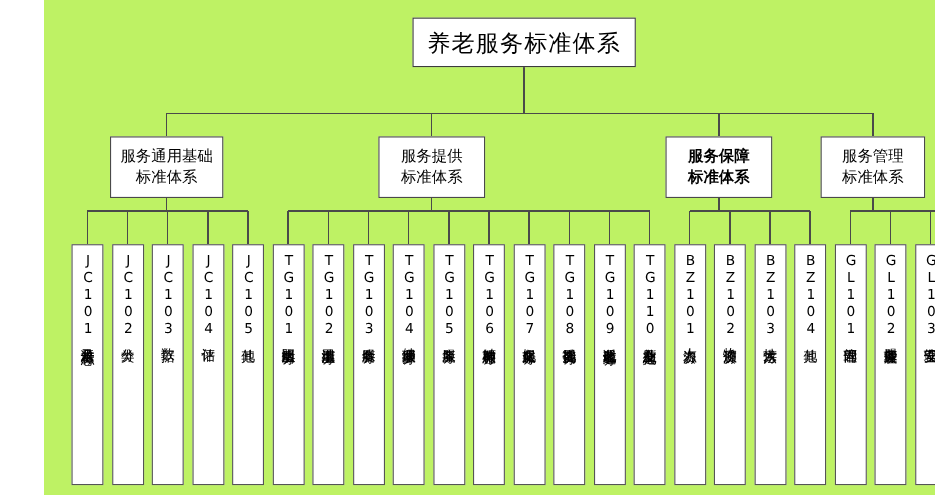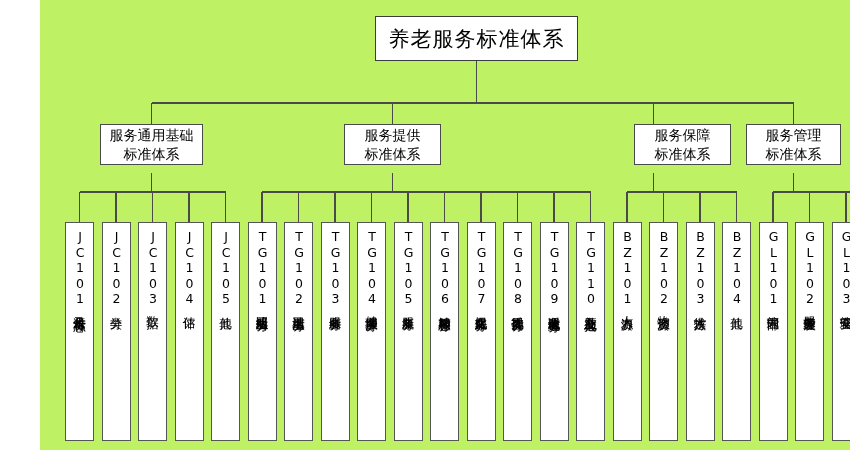--- a/index.html
+++ b/index.html
@@ -46,30 +46,30 @@
     border-color: #3c3c3c;
   }
   .root .label {
     font-size: 21px;
     line-height: 26px;
     letter-spacing: 1px;
     font-weight: 400;
   }
   .lvl2 {
     top: 124px;
-    height: 41px;
+    height: 56px;
   }
   .lvl2 .label {
     font-size: 14px;
     line-height: 19px;
     white-space: pre-line;
   }
   .lvl2-0 { left: 60px;  width: 103px; }
   .lvl2-1 { left: 304px; width: 97px;  }
-  .lvl2-2 { left: 594px; width: 97px;  }
+  .lvl2-2 { left: 565px; width: 97px; font-weight: bold;  }
   .lvl2-3 { left: 706px; width: 95px; align-items: center;  }
 
   .leaf {
     top: 222px;
     width: 29px;
     height: 219px;
     border-width: 1.3px;
     border-color: #555555;
     align-items: flex-start;
     justify-content: center;

